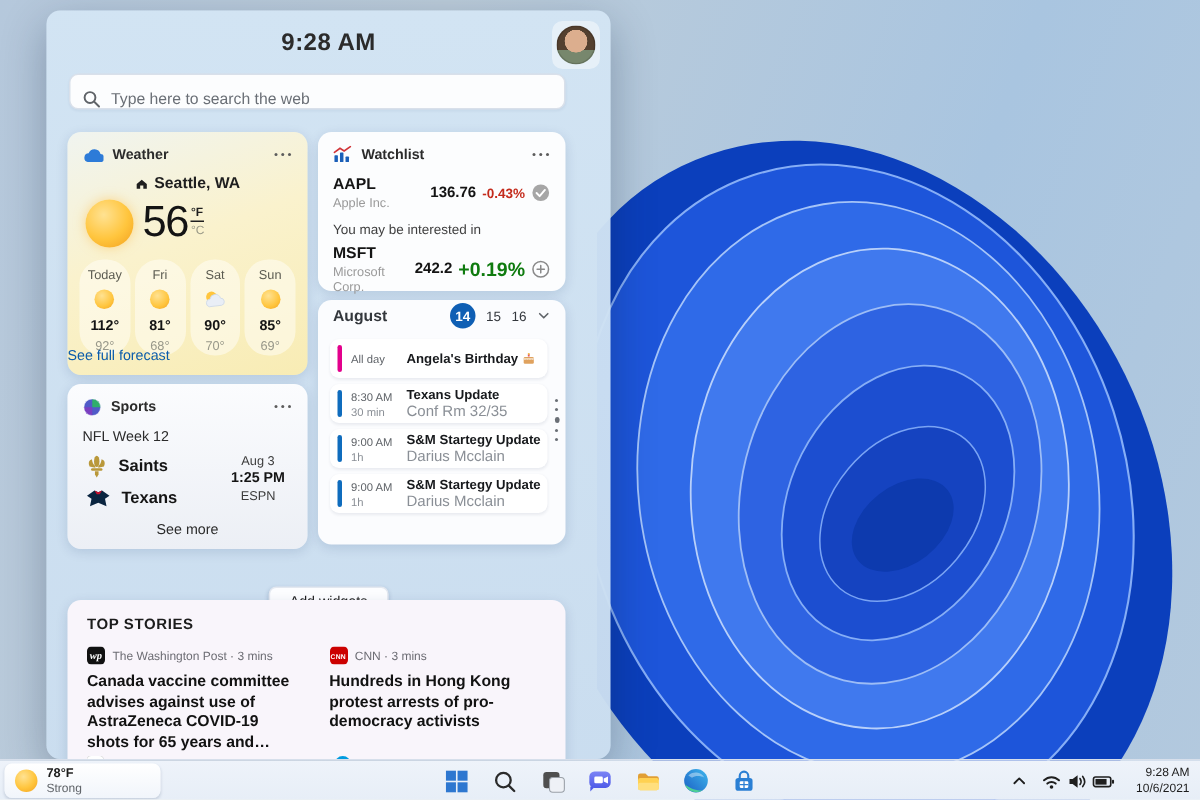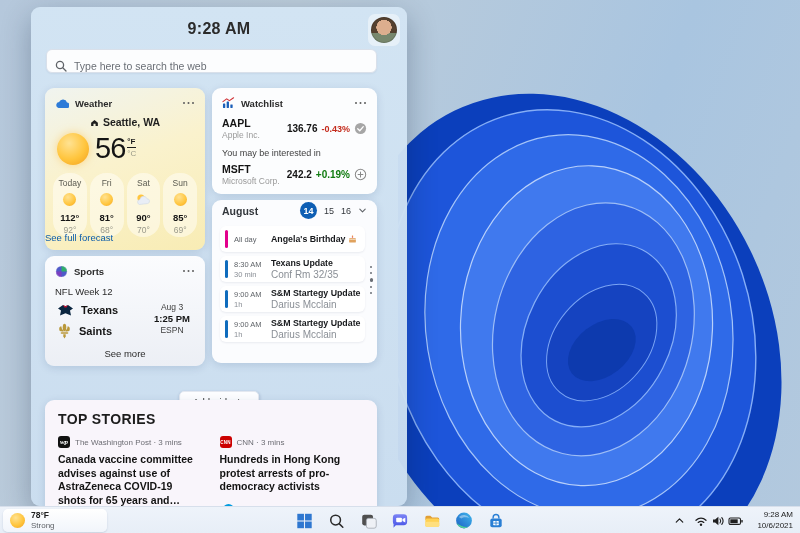--- a/index.html
+++ b/index.html
@@ -48,21 +48,21 @@
   .w-lo{font-size:8.5px;color:#98988a;margin-top:2px;}
   .w-link{position:absolute;bottom:7px;left:0;right:0;text-align:left;font-size:9.5px;color:#0b5cab;cursor:pointer;background:none;border:none;font-family:Liberation Sans, sans-serif;}
   
   .watchlist{left:181px;top:81px;width:165px;height:106px;background:#fcfdfe;}
   .stock{display:flex;align-items:center;padding:3px 10px 0 10px;}
   .stock-sym{font-size:10.5px;font-weight:700;color:#141414;}
   .stock-co{font-size:8.5px;color:#9a9a9a;margin-top:1px;}
   .stock-right{margin-left:auto;display:flex;align-items:center;gap:4px;}
   .stock-price{font-size:10px;font-weight:700;color:#141414;}
   .chg-down{font-size:9px;font-weight:600;color:#c42b1c;}
-  .chg-up{font-size:10px;font-weight:600;color:#0f7b0f;}
+  .chg-up{font-size:13px;font-weight:600;color:#0f7b0f;}
   .wl-note{font-size:9px;color:#3f3f3f;padding:8px 10px 2px 10px;}
   
   .sports{left:14px;top:249px;width:160px;height:110px;background:linear-gradient(180deg,#fbfcfe,#eceff5);}
   .sp-week{font-size:9.5px;color:#2b2b2b;padding:4px 10px 0 10px;}
   .sp-team{display:flex;align-items:center;gap:7px;padding:6px 10px 0 12px;}
   .sp-name{font-size:11px;font-weight:700;color:#141414;}
   .sp-meta{position:absolute;right:10px;top:46px;width:46px;text-align:center;}
   .sp-date{font-size:8.5px;color:#3c3c3c;}
   .sp-time{font-size:9.5px;font-weight:700;color:#141414;margin-top:1px;}
   .sp-net{font-size:8.5px;color:#3c3c3c;margin-top:1px;}
@@ -83,21 +83,21 @@
   .ev-body{min-width:0;}
   .ev-title{font-size:8.8px;font-weight:700;color:#17191c;white-space:nowrap;display:flex;align-items:center;gap:3px;}
   .ev-detail{font-size:10px;color:#8a8f96;margin-top:1px;white-space:nowrap;}
   .cal-scroll{position:absolute;right:4px;top:66px;display:flex;flex-direction:column;align-items:center;gap:4px;cursor:pointer;}
   .cal-scroll i{width:2px;height:2px;border-radius:50%;background:#6a6f76;}
   .cal-scroll i.mid{width:3.5px;height:3.5px;}
   
   .add-widgets{position:absolute;top:384px;left:50%;transform:translateX(-50%);height:20px;padding:0 13px;border:1px solid #e3e8f0;border-radius:5px;background:#fcfdff;font-size:9.5px;color:#1f1f1f;font-family:"Liberation Sans",sans-serif;cursor:pointer;box-shadow:0 1px 3px rgba(10,40,90,.18);text-decoration:underline;}
   
   .stories{position:absolute;left:14px;top:393px;width:332px;height:120px;background:#f9f5fb;border-radius:9px;box-shadow:0 2px 8px rgba(10,40,90,.13);padding:11px 13px;overflow:hidden;}
-  .ts-title{font-size:14px;font-weight:800;letter-spacing:.4px;color:#1c1c1c;}
+  .ts-title{font-size:10px;font-weight:800;letter-spacing:.4px;color:#1c1c1c;}
   .ts-row{display:flex;gap:17px;margin-top:9px;}
   .ts-col{width:148px;}
   .ts-meta{display:flex;align-items:center;gap:5px;font-size:8px;color:#6d6d74;white-space:nowrap;overflow:hidden;}
   .ts-head{font-size:10.5px;line-height:1.3;font-weight:700;color:#121212;margin-top:5px;}
   .ts-cut{position:absolute;left:13px;top:104px;display:flex;gap:17px;}
   .src-wapo{width:12px;height:12px;border-radius:3px;background:#111;color:#fff;font-family:"Liberation Serif",serif;font-style:italic;font-weight:700;font-size:7px;display:flex;align-items:center;justify-content:center;flex:0 0 auto;}
   .src-cnn{width:12px;height:12px;border-radius:3px;background:#c00;color:#fff;font-weight:700;font-size:4.5px;display:flex;align-items:center;justify-content:center;letter-spacing:.2px;flex:0 0 auto;}
   .src-nbc{width:11px;height:11px;border-radius:3px;background:#fff;display:flex;align-items:center;justify-content:center;gap:1px;flex:0 0 auto;box-shadow:0 0 0 .5px #ddd;}
   .src-usat{width:11px;height:11px;border-radius:50%;background:#009bdf;position:relative;flex:0 0 auto;}
   .src-usat::after{content:"";position:absolute;left:3px;top:3px;width:5px;height:5px;border-radius:50%;background:#fff;}
@@ -264,35 +264,35 @@
           <path d="M1,7 A6,6 0 0 0 7,13 L7,7 z" fill="#7a3fc0"></path>
           <circle cx="7" cy="7" r="6" fill="none" stroke="#fff" stroke-width="0.6" opacity="0.6"></circle>
         </svg>
         <span class="card-title">Sports</span>
         <button class="more">
             <span class="dots"></span>
           </button>
       </div>
       <div class="sp-week">NFL Week 12</div>
       <div class="sp-team">
-        <svg width="17" height="14" viewBox="0 0 17 14">
-          <path d="M1,5.5 L6,2 L8.5,3.2 L11,2 L16,5.5 L13,7.5 L14,12.5 L8.5,10.2 L3,12.5 L4,7.5 z" fill="#0a2540"></path>
-          <path d="M6,2 L8.5,3.2 L11,2 L9.5,4.5 L7.5,4.5 z" fill="#c8102e"></path>
-        </svg>
-        <span class="sp-name">Texans</span>
-      </div>
-      <div class="sp-team">
         <svg width="15" height="16" viewBox="0 0 14 16">
           <ellipse cx="7" cy="4.6" rx="1.8" ry="3.8" fill="#b9983a"></ellipse>
           <path d="M2.2,8 Q0.6,4 3.8,3.2 Q4,6.2 6,7.6 L6,8.8 Z" fill="#b9983a"></path>
           <path d="M11.8,8 Q13.4,4 10.2,3.2 Q10,6.2 8,7.6 L8,8.8 Z" fill="#b9983a"></path>
           <rect x="3.2" y="9.2" width="7.6" height="1.6" rx="0.8" fill="#b9983a"></rect>
           <path d="M5.8,11.2 H8.2 V13.4 L7,15.4 L5.8,13.4 Z" fill="#b9983a"></path>
         </svg>
         <span class="sp-name">Saints</span>
+      </div>
+      <div class="sp-team">
+        <svg width="17" height="14" viewBox="0 0 17 14">
+          <path d="M1,5.5 L6,2 L8.5,3.2 L11,2 L16,5.5 L13,7.5 L14,12.5 L8.5,10.2 L3,12.5 L4,7.5 z" fill="#0a2540"></path>
+          <path d="M6,2 L8.5,3.2 L11,2 L9.5,4.5 L7.5,4.5 z" fill="#c8102e"></path>
+        </svg>
+        <span class="sp-name">Texans</span>
       </div>
       <div class="sp-meta">
         <div class="sp-date">Aug 3</div>
         <div class="sp-time">1:25 PM</div>
         <div class="sp-net">ESPN</div>
       </div>
       <button class="sp-link">See more</button>
     </section>
 
     <section class="card calendar">

